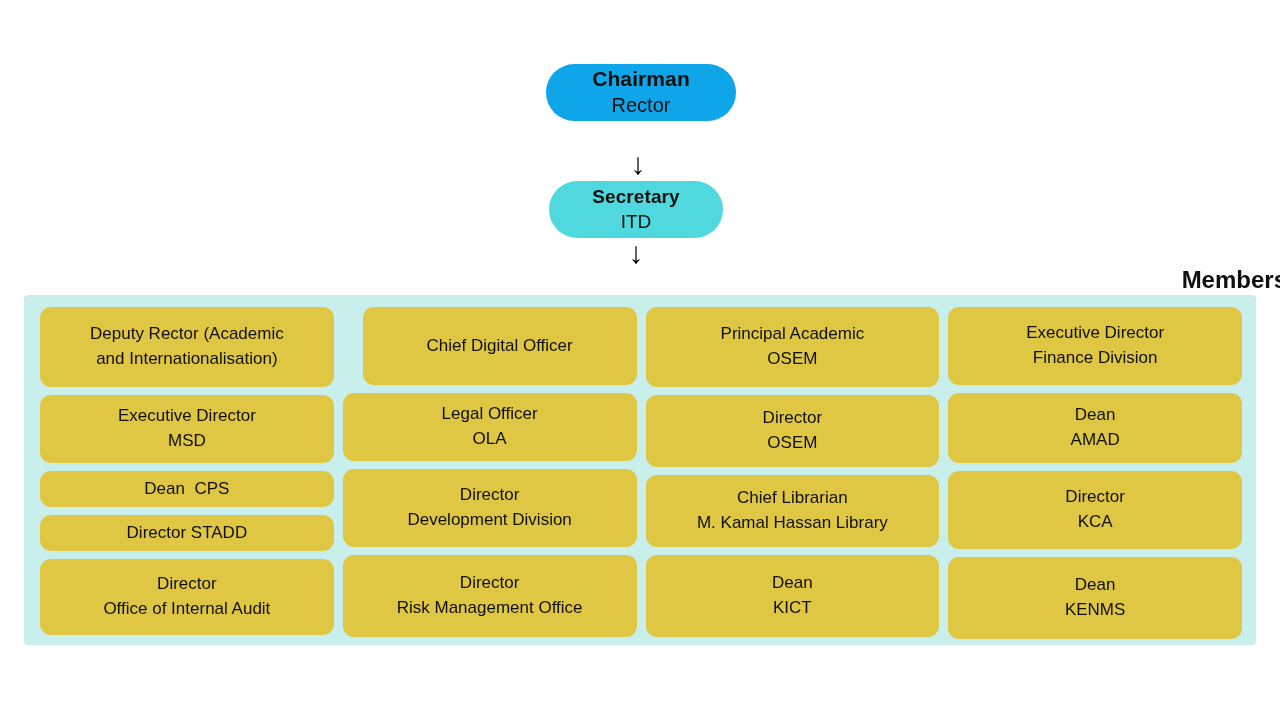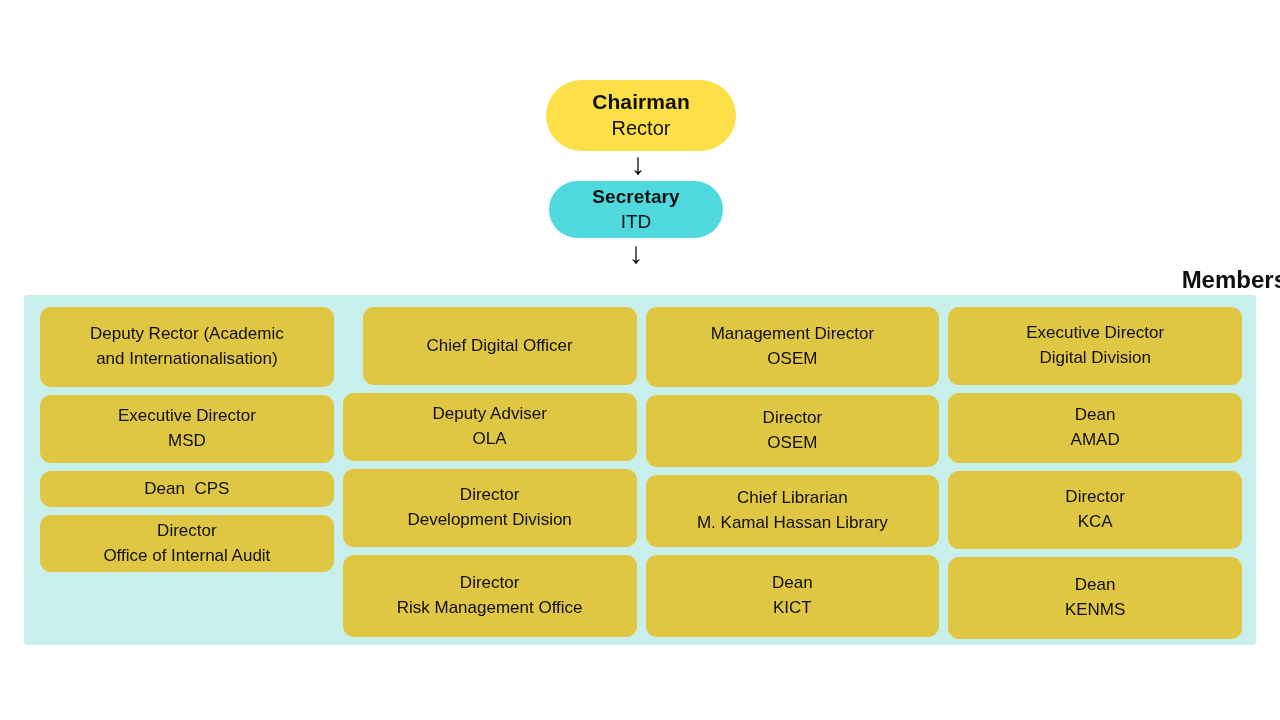--- a/index.html
+++ b/index.html
@@ -41,24 +41,24 @@
     letter-spacing: 0.1px;
   }
   .node .unit {
     font-size: 20px;
     font-weight: normal;
     margin-top: 2px;
   }
 
   #chairman-node {
     left: 546px;
-    top: 80px;
+    top: 64px;
     width: 190px;
-    height: 71px;
-    background: #fde047;
+    height: 57px;
+    background: #0ea5e9;
   }
   #secretary-node {
     left: 549px;
     top: 181px;
     width: 174px;
     height: 57px;
     background: #4fd8dd;
   }
   #secretary-node .role { font-size: 19px; }
   #secretary-node .unit { font-size: 19px; }
@@ -176,33 +176,34 @@
 
   <div id="members-label">Members</div>
 
 </div>
 
 <div id="members-panel">
   <div class="member-column" data-col="0">
       <div class="member-box"><div>Deputy Rector (Academic</div><div>and Internationalisation)</div></div>
       <div class="member-box"><div>Executive Director</div><div>MSD</div></div>
       <div class="member-box"><div>Dean  CPS</div></div>
+      <div class="member-box"><div>Director STADD</div></div>
       <div class="member-box"><div>Director</div><div>Office of Internal Audit</div></div>
     </div>
   <div class="member-column" data-col="1">
       <div class="member-box"><div>Chief Digital Officer</div></div>
-      <div class="member-box"><div>Deputy Adviser</div><div>OLA</div></div>
+      <div class="member-box"><div>Legal Officer</div><div>OLA</div></div>
       <div class="member-box"><div>Director</div><div>Development Division</div></div>
       <div class="member-box"><div>Director</div><div>Risk Management Office</div></div>
     </div>
   <div class="member-column" data-col="2">
-      <div class="member-box"><div>Management Director</div><div>OSEM</div></div>
+      <div class="member-box"><div>Principal Academic</div><div>OSEM</div></div>
       <div class="member-box"><div>Director</div><div>OSEM</div></div>
       <div class="member-box"><div>Chief Librarian</div><div>M. Kamal Hassan Library</div></div>
       <div class="member-box"><div>Dean</div><div>KICT</div></div>
     </div>
   <div class="member-column" data-col="3">
-      <div class="member-box"><div>Executive Director</div><div>Digital Division</div></div>
+      <div class="member-box"><div>Executive Director</div><div>Finance Division</div></div>
       <div class="member-box"><div>Dean</div><div>AMAD</div></div>
       <div class="member-box"><div>Director</div><div>KCA</div></div>
       <div class="member-box"><div>Dean</div><div>KENMS</div></div>
     </div>
 </div>
 
 </body></html>

